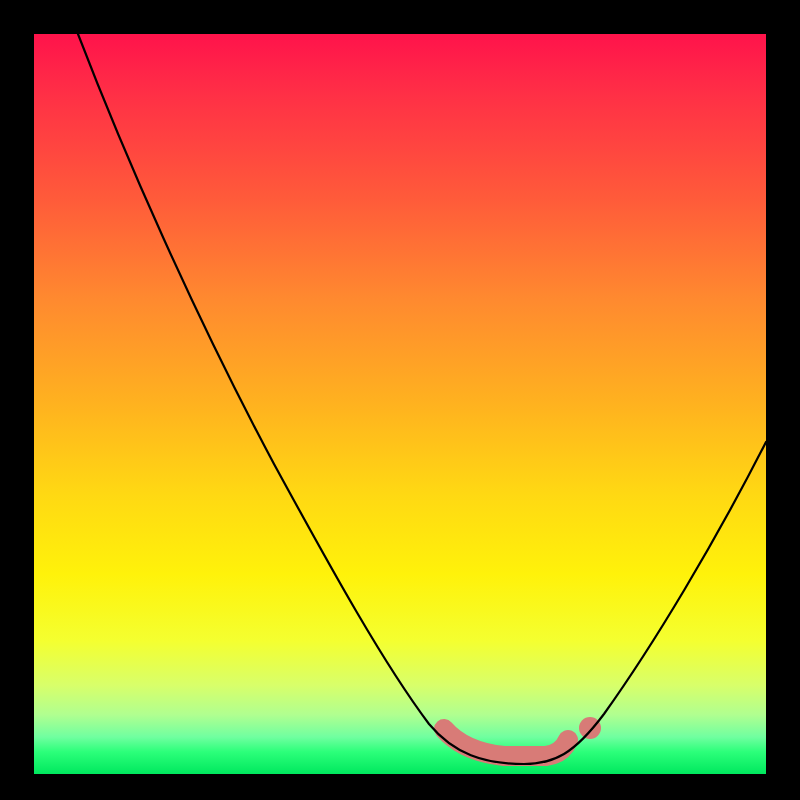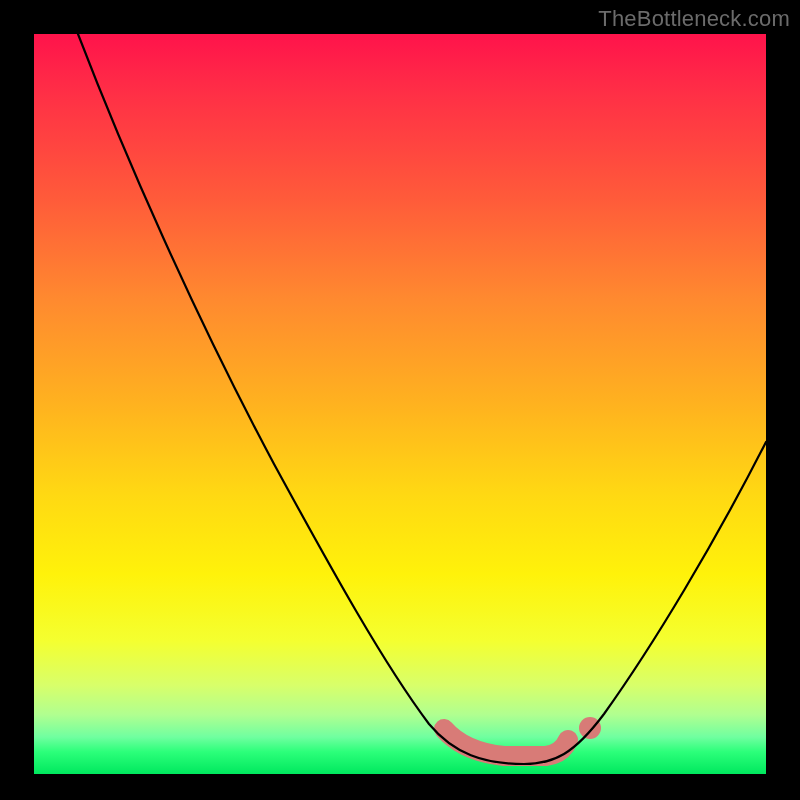--- a/index.html
+++ b/index.html
@@ -101,14 +101,13 @@
 
       <path class="curve" d="M 44 0
                C 90 120, 160 280, 240 430
                C 300 540, 350 630, 395 690
                C 420 720, 450 730, 490 730
                C 520 730, 540 720, 570 680
                C 620 610, 680 510, 732 408"></path>
     </svg>
   </div>
 
-  <div class="attribution">TheBottleneck.com</div>
 </div>
 
 </body></html>

